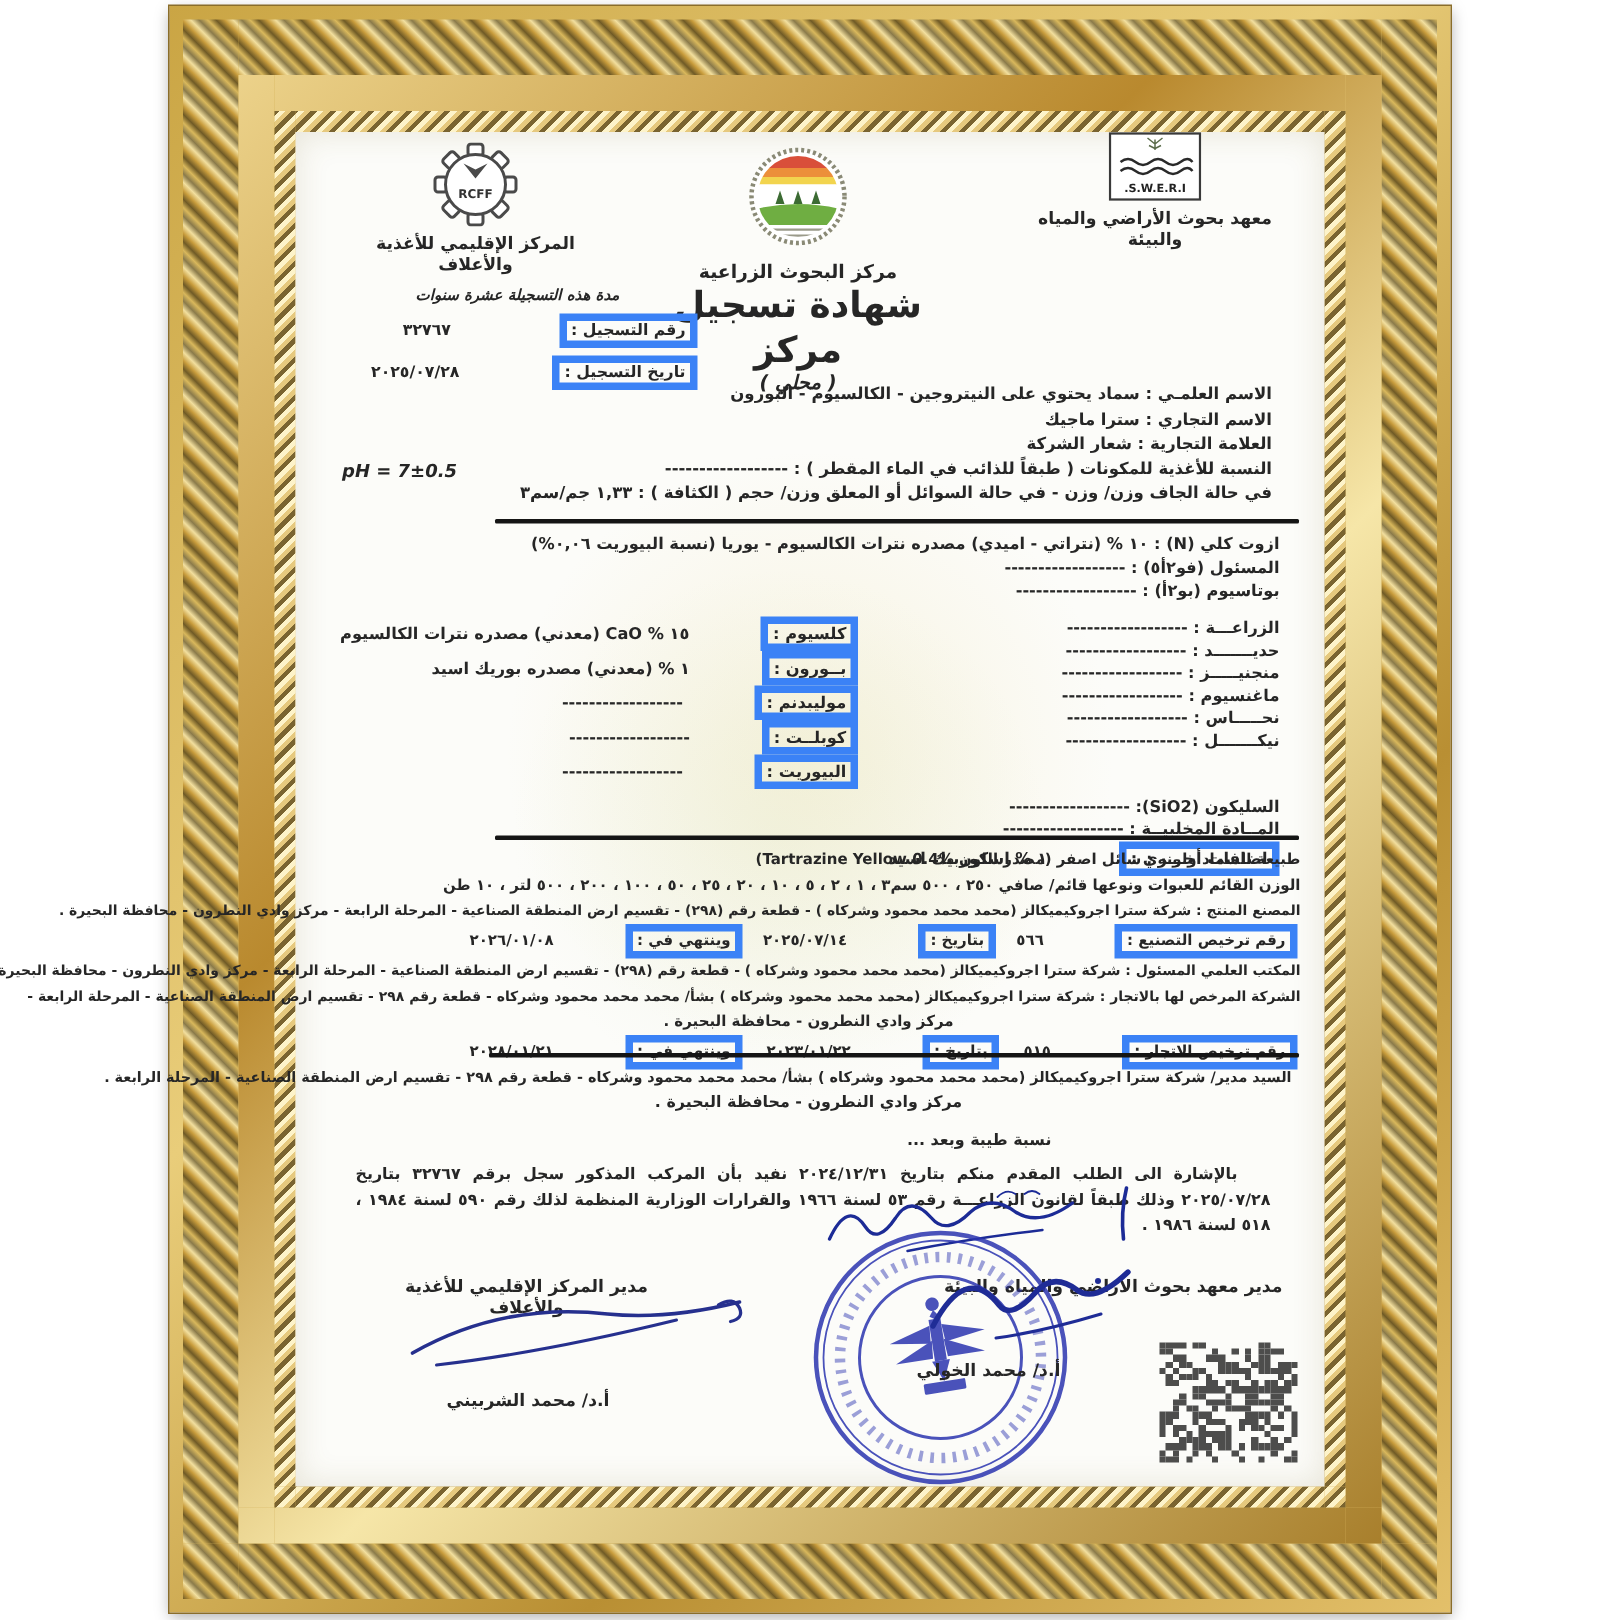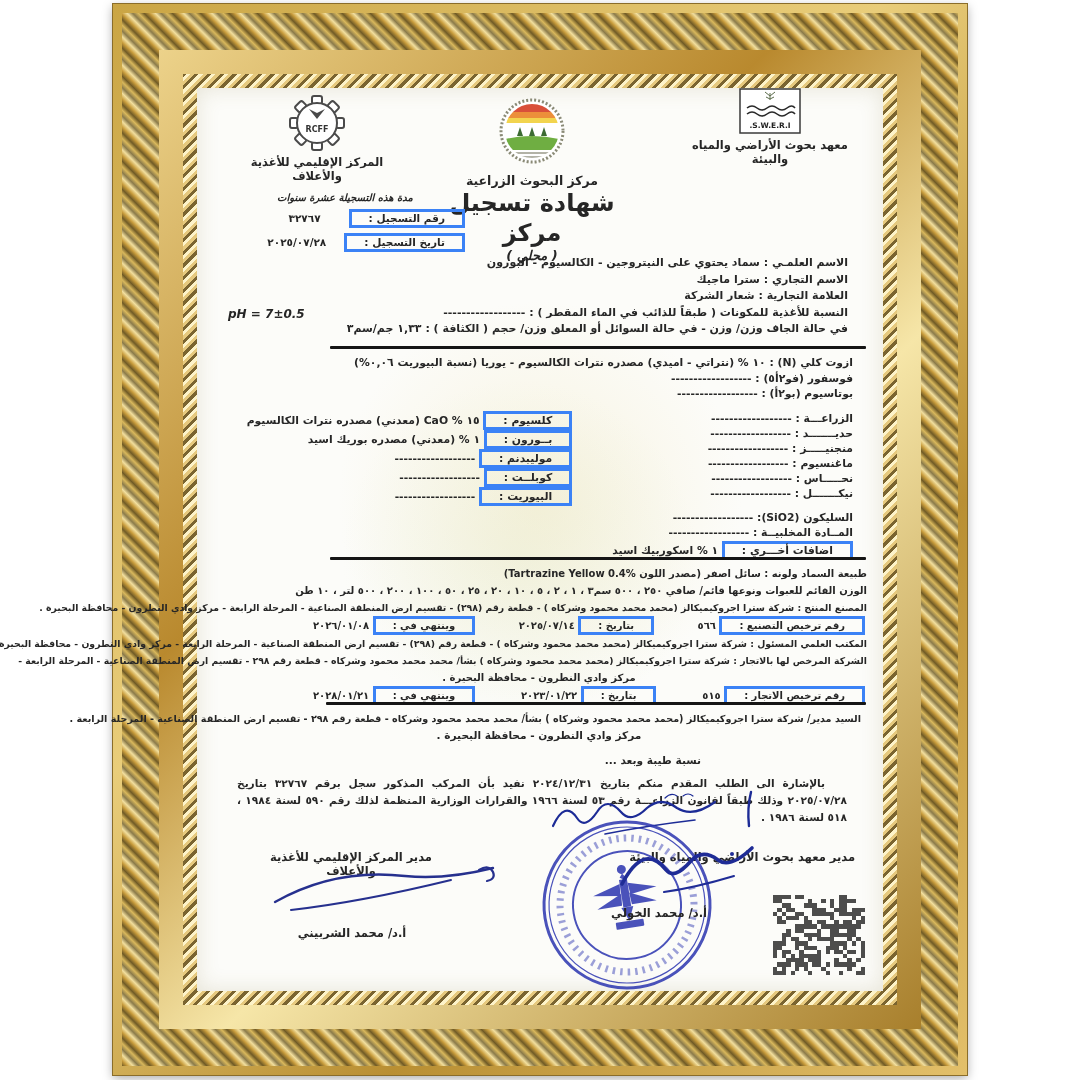--- a/index.html
+++ b/index.html
@@ -15,21 +15,21 @@
          border-image:linear-gradient(135deg,#ecd28a,#b9892e 35%,#f6e6a8 60%,#a87f2c) 24;}
   .band3{height:100%;box-sizing:border-box;border:14px solid #caa544;
          border-image:repeating-linear-gradient(-45deg,#7a6430 0 3px,#e6c97e 3px 6px,#fdf3c9 6px 9px) 14;}
   .paper{position:relative;height:100%;background:#fcfcf9;direction:rtl;font-weight:bold;
          box-shadow:inset 0 0 22px rgba(120,100,40,.16);}
   .paper::before{content:"";position:absolute;inset:0;pointer-events:none;
      background:radial-gradient(circle at 50% 46%,rgba(235,220,160,.30),rgba(235,220,160,0) 34%),
                 radial-gradient(circle at 47% 52%,rgba(200,220,170,.18),rgba(200,220,170,0) 30%);}
   .abs{position:absolute;}
   .c{text-align:center;}
-  .boxed{border:3px solid #3b82f6;padding:0 17px;display:inline-block;line-height:13px;}
+  .boxed{border:5px solid #3b82f6;padding:0 3px;display:inline-block;line-height:13px;margin-left:44px;}
   .org{font-size:11.5px;line-height:14px;}
   .line{height:3px;background:#151515;border-radius:1px;}
   .row{display:flex;align-items:baseline;}
   .nowrap{white-space:nowrap;}
   .ltr{direction:ltr;unicode-bidi:embed;}
   
   .ident{font-size:11px;line-height:16.5px;text-align:right;}
   .nut{font-size:10.8px;line-height:15.5px;text-align:right;}
   .ncols{display:flex;margin-top:9px;}
   .col-r{width:45%;}
@@ -150,21 +150,21 @@
         <div>العلامة التجارية : شعار الشركة</div>
         <div>النسبة للأغذية للمكونات ( طبقاً للذائب في الماء المقطر ) : ------------------</div>
         <div>في حالة الجاف وزن/ وزن - في حالة السوائل أو المعلق وزن/ حجم ( الكثافة ) : ١,٣٣ جم/سم٣</div>
       </div>
       <div class="abs ltr" style="left:31px;top:219px;font-size:12px;font-style:italic;">pH = 7±0.5</div>
 
       <div class="abs line" style="right:17px;top:258px;width:536px;"></div>
 
       <div class="abs nut" style="right:30px;top:267px;width:624px;">
         <div>ازوت كلي (N) : ١٠ % (نتراتي - اميدي) مصدره نترات الكالسيوم - يوريا (نسبة البيوريت ٠,٠٦%)</div>
-        <div>فوسفور (فو٢أ٥) : ------------------</div>
+        <div>المسئول (فو٢أ٥) : ------------------</div>
         <div>بوتاسيوم (بو٢أ) : ------------------</div>
         <div class="ncols">
           <div class="col-r">
             <div class="nrow"><span>الزراعـــة :</span> <span>------------------</span></div>
             <div class="nrow"><span>حديـــــــد :</span> <span>------------------</span></div>
             <div class="nrow"><span>منجنيـــــز :</span> <span>------------------</span></div>
             <div class="nrow"><span>ماغنسيوم :</span> <span>------------------</span></div>
             <div class="nrow"><span>نحـــــاس :</span> <span>------------------</span></div>
             <div class="nrow"><span>نيكـــــــل :</span> <span>------------------</span></div>
           </div>

